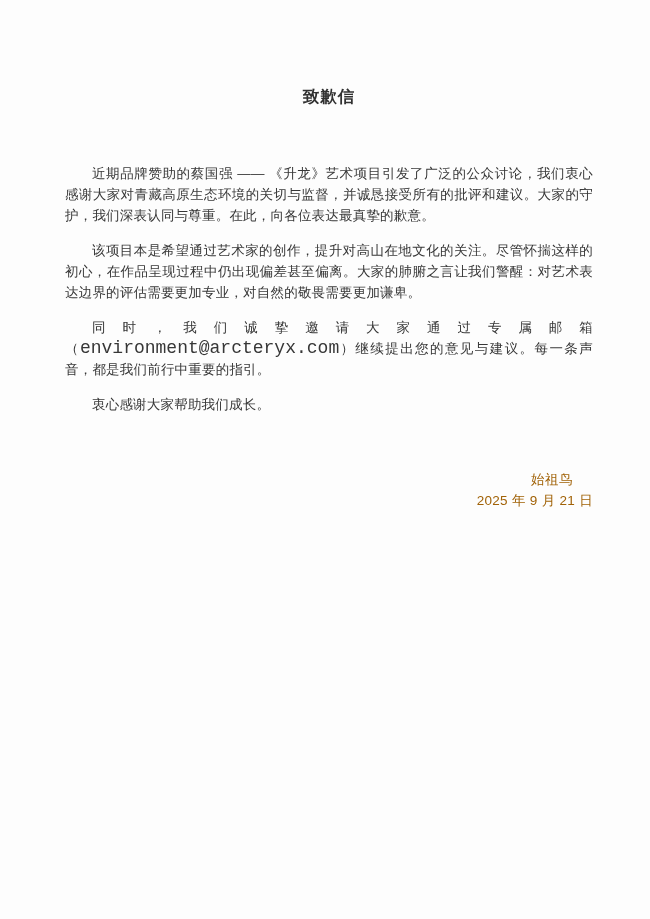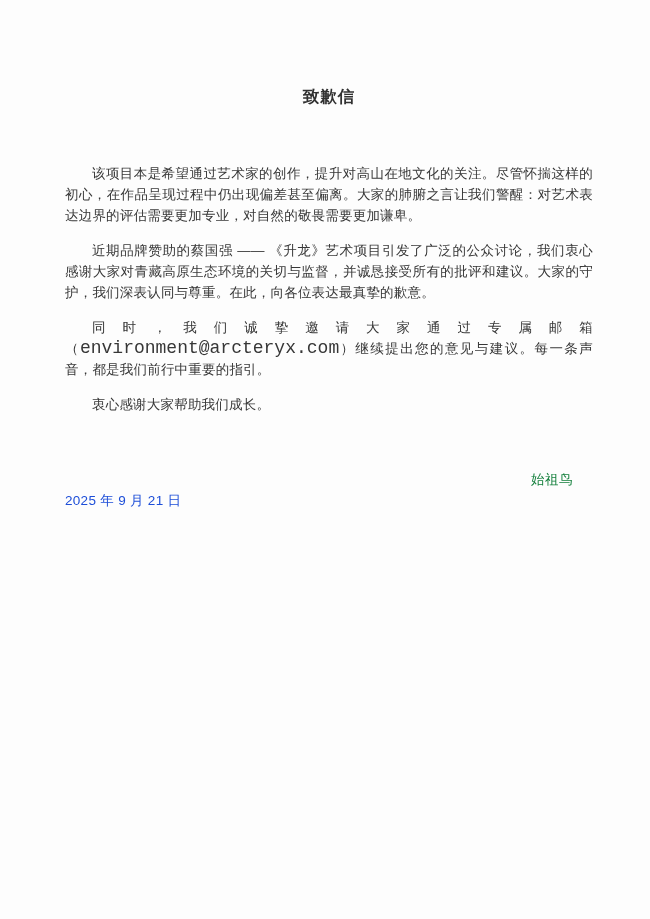--- a/index.html
+++ b/index.html
@@ -63,43 +63,43 @@
 
   .signature-block {
     margin-top: 54px;
   }
 
   .sig-name {
     font-size: 13.5px;
     line-height: 21px;
     text-align: right;
     padding-right: 20px;
-    color: #15803d;
+    color: #a16207;
     letter-spacing: 0.5px;
   }
 
   .sig-date {
     font-size: 13.5px;
     line-height: 21px;
-    text-align: left;
-    color: #1d4ed8;
+    text-align: right;
+    color: #a16207;
     letter-spacing: 0.3px;
   }
 </style>
 </head>
 <body>
 
 <div class="page">
   <div class="content">
 
     <div class="doc-title">致歉信</div>
 
+    <p class="para">近期品牌赞助的蔡国强 —— 《升龙》艺术项目引发了广泛的公众讨论，我们衷心感谢大家对青藏高原生态环境的关切与监督，并诚恳接受所有的批评和建议。大家的守护，我们深表认同与尊重。在此，向各位表达最真挚的歉意。</p>
+
     <p class="para">该项目本是希望通过艺术家的创作，提升对高山在地文化的关注。尽管怀揣这样的初心，在作品呈现过程中仍出现偏差甚至偏离。大家的肺腑之言让我们警醒：对艺术表达边界的评估需要更加专业，对自然的敬畏需要更加谦卑。</p>
-
-    <p class="para">近期品牌赞助的蔡国强 —— 《升龙》艺术项目引发了广泛的公众讨论，我们衷心感谢大家对青藏高原生态环境的关切与监督，并诚恳接受所有的批评和建议。大家的守护，我们深表认同与尊重。在此，向各位表达最真挚的歉意。</p>
 
 
     <p class="para"><span>同时，我们诚挚邀请大家通过专属邮箱（</span><span class="email">environment@arcteryx.com</span><span>）继续提出您的意见与建议。每一条声音，都是我们前行中重要的指引。</span></p>
 
     <div class="closing-block">
       <p class="para closing-line">衷心感谢大家帮助我们成长。</p>
     </div>
 
     <div class="signature-block">
       <div class="sig-name">始祖鸟</div>

